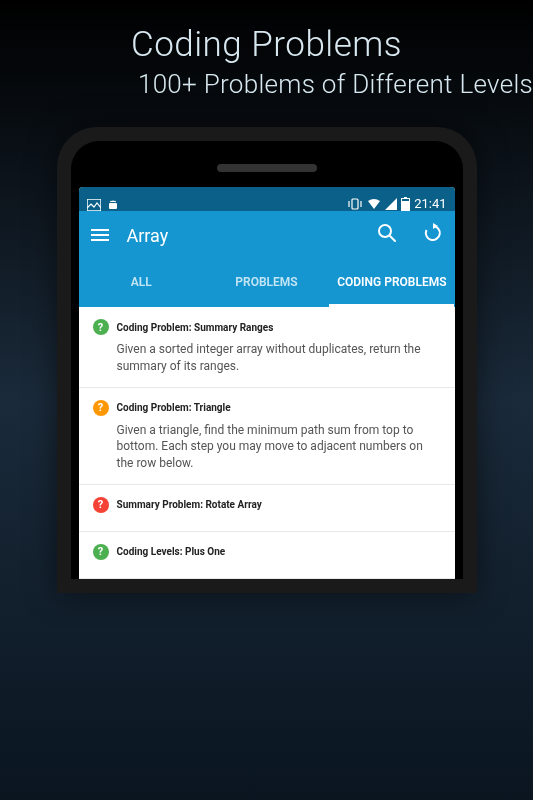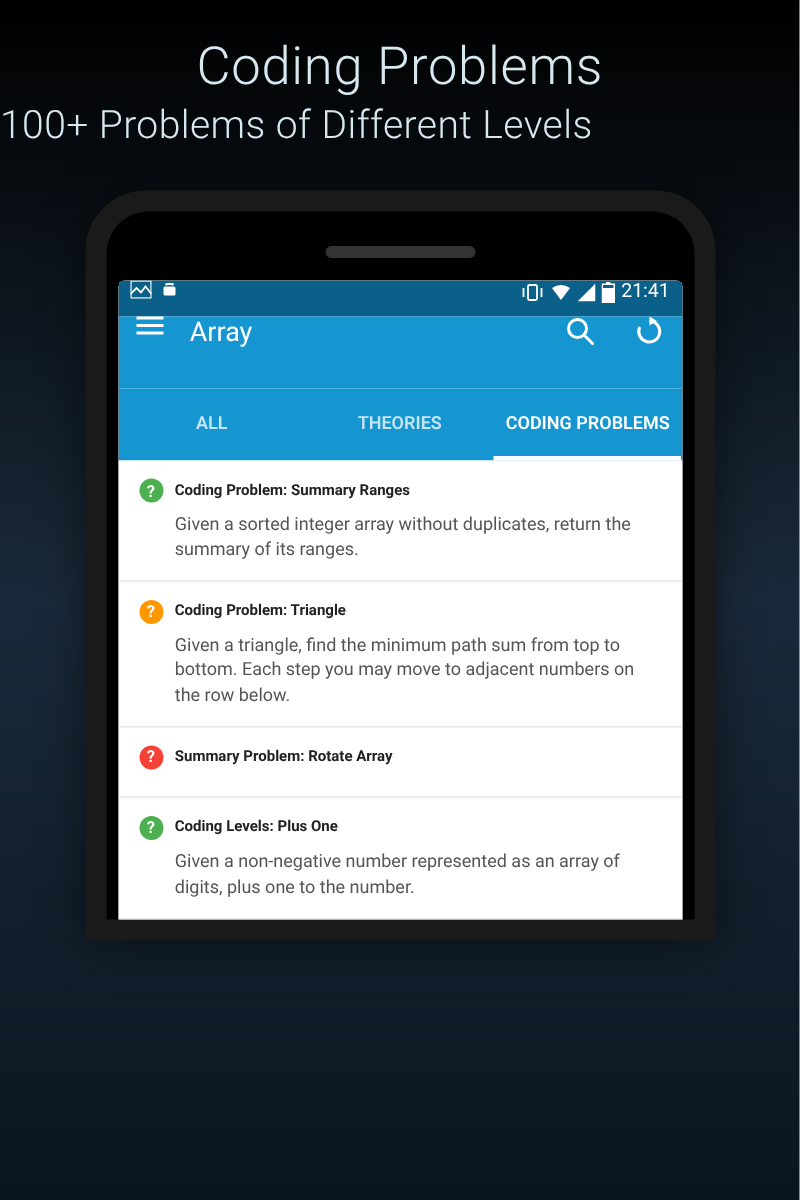--- a/index.html
+++ b/index.html
@@ -12,21 +12,21 @@
 }
 .promo-title {
   text-align: center;
   color: #d8e8f0;
   font-size: 35px;
   font-weight: 300;
   padding-top: 24px;
   letter-spacing: 0.5px;
 }
 .promo-subtitle {
-  text-align: left;
+  text-align: right;
   color: #d8e8f0;
   font-size: 26px;
   font-weight: 300;
   padding-top: 4px;
   letter-spacing: 0.3px;
 }
 .phone {
   width: 420px;
   margin: 28px auto 0;
   background: #1a1a1a;
@@ -53,34 +53,34 @@
 }
 .screen {
   background: #fff;
   border-radius: 4px 4px 0 0;
   overflow: hidden;
 }
 .status-bar {
   height: 24px;
   background: #0a6089;
   display: flex;
-  align-items: flex-start;
+  align-items: flex-end;
   justify-content: space-between;
   padding: 0 8px;
   color: #fff;
   font-size: 13px;
 }
 .status-left { display: flex; gap: 6px; align-items: center; }
 .status-right { display: flex; gap: 4px; align-items: center; }
 .status-icon { display: inline-flex; }
 .app-bar {
   background: #1596d1;
   height: 48px;
   display: flex;
-  align-items: flex-start;
+  align-items: center;
   padding: 0 12px;
   color: #fff;
   gap: 18px;
 }
 .hamburger { display: flex; flex-direction: column; gap: 3px; cursor: pointer; }
 .hamburger span { width: 18px; height: 2px; background: #fff; }
 .app-title { font-size: 18px; font-weight: 400; flex: 1; }
 .action-icon { cursor: pointer; }
 .tabs {
   background: #1596d1;
@@ -223,21 +223,21 @@
         <div class="action-icon" style="margin-left:8px;">
           <svg width="20" height="20" viewBox="0 0 20 20">
               <path d="M10 3 A7 7 0 1 1 3.5 7" fill="none" stroke="#fff" stroke-width="2"></path>
               <path d="M10 0 L10 6 L15 3 Z" fill="#fff"></path>
             </svg>
         </div>
       </div>
 
       <div class="tabs">
         <div class="tab">ALL</div>
-        <div class="tab">THEORIES</div>
+        <div class="tab">PROBLEMS</div>
         <div class="tab active">CODING PROBLEMS</div>
       </div>
 
       <div class="list">
         <div class="list-item">
           <div class="item-header">
             <span class="difficulty-icon diff-green">?</span>
             <span class="item-title">Coding Problem: Summary Ranges</span>
           </div>
           <div class="item-desc">Given a sorted integer array without duplicates, return the summary of its ranges.</div>
@@ -253,19 +253,18 @@
           <div class="item-header">
             <span class="difficulty-icon diff-red">?</span>
             <span class="item-title">Summary Problem: Rotate Array</span>
           </div>
         </div>
         <div class="list-item">
           <div class="item-header">
             <span class="difficulty-icon diff-green">?</span>
             <span class="item-title">Coding Levels: Plus One</span>
           </div>
-          <div class="item-desc">Given a non-negative number represented as an array of digits, plus one to the number.</div>
         </div>
       </div>
 
     </div>
   </div>
 </div>
 
 </body></html>

